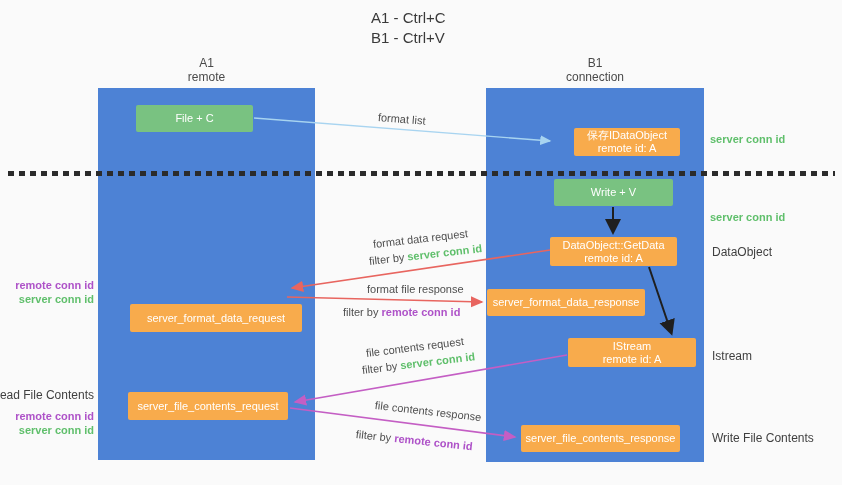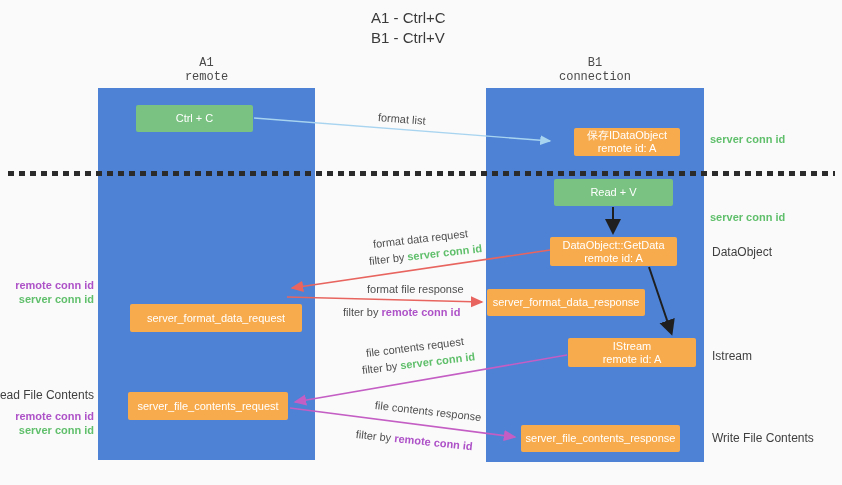--- a/index.html
+++ b/index.html
@@ -8,21 +8,21 @@
     background:var(--bg,#fafafa);
     font-family:"Liberation Sans", sans-serif;
     position:relative;overflow:hidden;
   }
   .stage{position:absolute;left:0;top:0;width:842px;height:485px;}
   .title{
     position:absolute;left:371px;top:8px;
     font-size:15px;line-height:20px;color:#3a3a3a;
   }
   .col-header{
-    position:absolute;font-size:12px;line-height:14px;color:#4a4a4a;text-align:center;font-family:Liberation Mono, monospace;
+    position:absolute;font-size:12px;line-height:14px;color:#4a4a4a;text-align:center;
   }
   .col-header.left{left:98px;top:56px;width:217px;}
   .col-header.right{left:486px;top:56px;width:218px;}
   .col{position:absolute;background:var(--column-blue,#4d82d5);}
   .col.left{left:98px;top:88px;width:217px;height:372px;}
   .col.right{left:486px;top:88px;width:218px;height:374px;}
   .dotted{
     position:absolute;left:8px;top:171px;width:827px;height:5px;
     background:repeating-linear-gradient(90deg,#2b2b2b 0 6px,transparent 6px 11px);
   }
@@ -86,30 +86,30 @@
     <line x1="254" y1="118" x2="550" y2="141" style="stroke:var(--arrow-blue,#a8d4f0)" stroke-width="1.4" marker-end="url(#mBlue)"></line>
     <line x1="613" y1="207" x2="613" y2="231" style="stroke:var(--arrow-black,#1f1f1f)" stroke-width="2" marker-end="url(#mBlk)"></line>
     <line x1="649" y1="267" x2="671" y2="332" style="stroke:var(--arrow-black,#1f1f1f)" stroke-width="2" marker-end="url(#mBlk)"></line>
     <line x1="550" y1="250" x2="292" y2="288" style="stroke:var(--arrow-red,#e8655f)" stroke-width="1.6" marker-end="url(#mRed)"></line>
     <line x1="287" y1="297" x2="482" y2="302" style="stroke:var(--arrow-red,#e8655f)" stroke-width="1.6" marker-end="url(#mRed)"></line>
     <line x1="567" y1="355" x2="295" y2="402" style="stroke:var(--arrow-magenta,#c45ec4)" stroke-width="1.6" marker-end="url(#mMag)"></line>
     <line x1="290" y1="408" x2="515" y2="437" style="stroke:var(--arrow-magenta,#c45ec4)" stroke-width="1.6" marker-end="url(#mMag)"></line>
   </svg>
 
   <div class="box green" style="left:136px;top:105px;width:117px;height:27px;">
-    <span>Ctrl + C</span>
+    <span>File + C</span>
   </div>
 
   <div class="box orange" style="left:574px;top:128px;width:106px;height:28px;">
     <span>保存IDataObject</span>
     <span>remote id: A</span>
   </div>
 
   <div class="box green" style="left:554px;top:179px;width:119px;height:27px;">
-    <span>Read + V</span>
+    <span>Write + V</span>
   </div>
 
   <div class="box orange" style="left:550px;top:237px;width:127px;height:29px;">
     <span>DataObject::GetData</span>
     <span>remote id: A</span>
   </div>
 
   <div class="box orange" style="left:130px;top:276px;width:172px;height:28px;margin-top:28px;">
     <span>server_format_data_request</span>
   </div>

